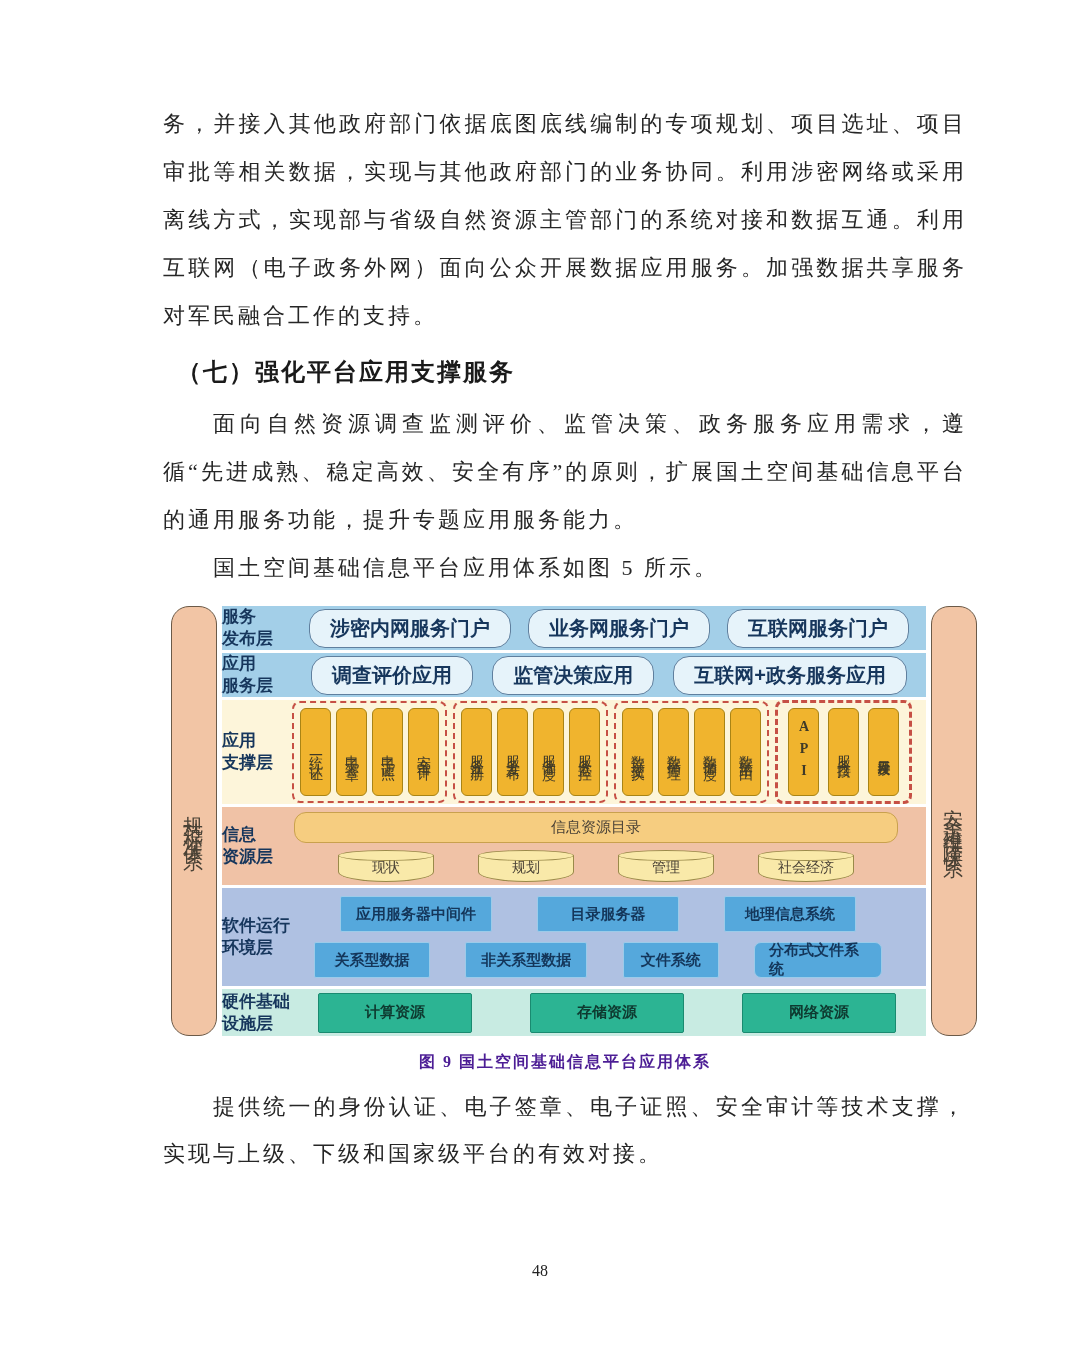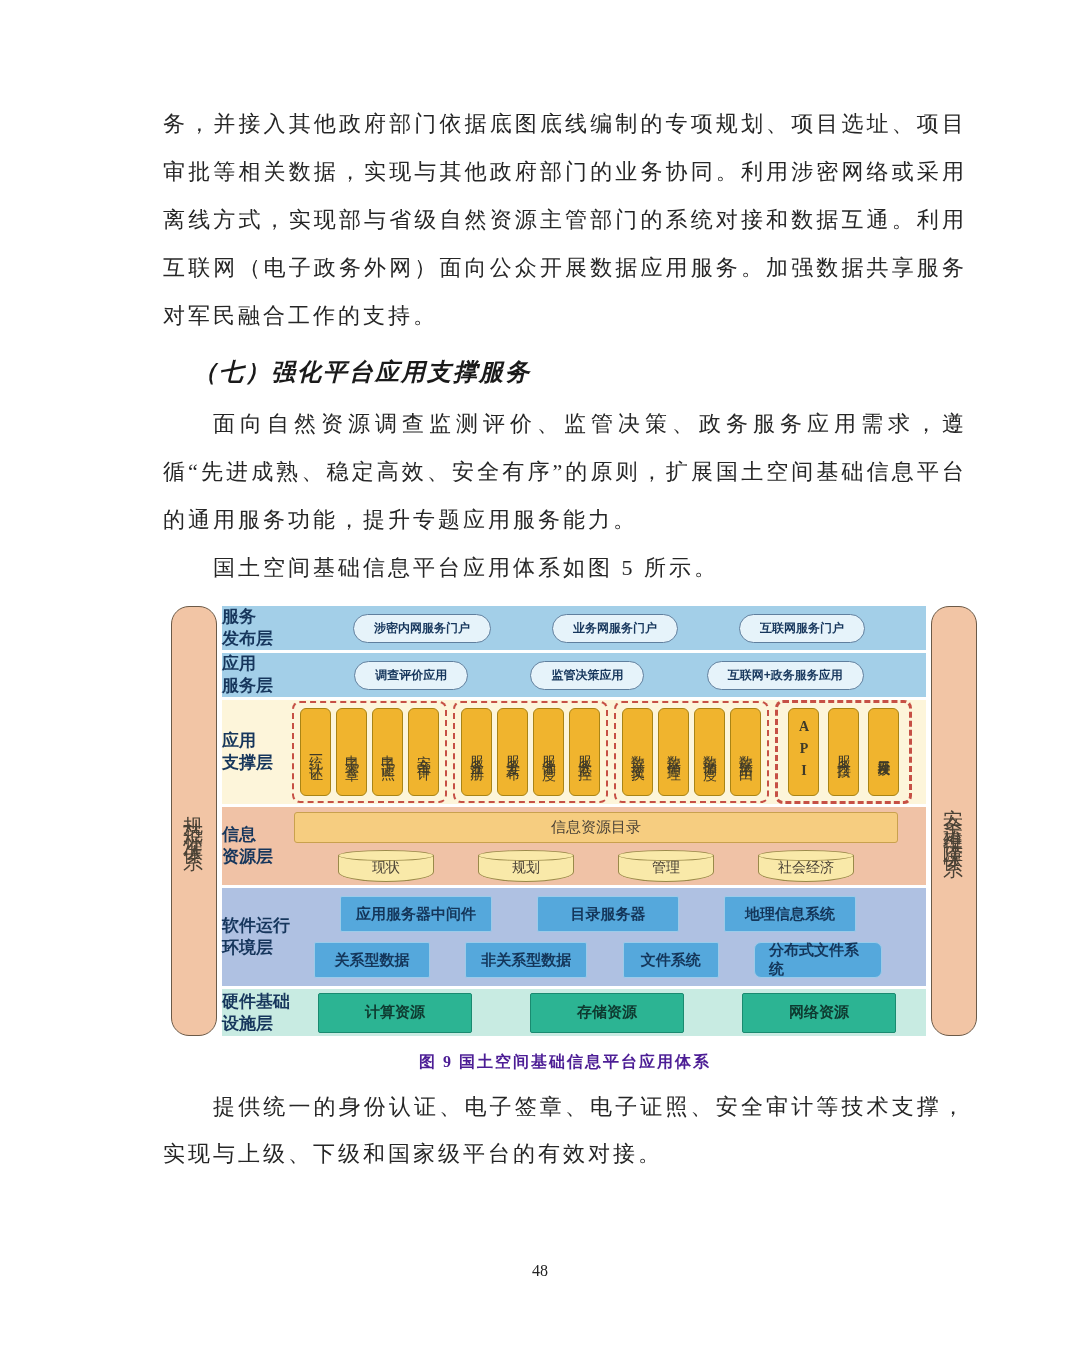--- a/index.html
+++ b/index.html
@@ -20,23 +20,22 @@
     letter-spacing:3px;
     text-align:justify;
     margin:0;
     color:#262626;
   }
   .body-text.indent { text-indent:50px; }
   .section-heading {
     font-size:24px;
     font-weight:bold;
     letter-spacing:2px;
-    margin:16px 0 12px 30px;
+    margin:16px 0 12px 14px;
     color:#1a1a1a;
-    font-style:italic;
   }
   
   .figure {
     margin:14px 0 0 8px;
     width:726px;
     height:430px;
     display:flex;
     gap:5px;
     font-family:"Liberation Sans", sans-serif;
   }
@@ -71,21 +70,21 @@
   .layer.l5 { height:98px; background:var(--periwinkle,#afc1e2); }
   .layer.l6 { height:56px; background:var(--mint,#c8ebe2); }
 
   .pill-row { display:flex; justify-content:space-evenly; align-items:center; }
   .pill {
     background:var(--pillbg,#e6f3fa);
     border:1px solid #5f7f9e;
     border-radius:16px;
     padding:5px 20px;
     font-weight:bold;
-    font-size:12px;
+    font-size:20px;
     color:var(--navy,#16365c);
     white-space:nowrap;
     text-align:right;
   }
 
   .group-row { display:flex; justify-content:space-between; gap:6px; padding-right:14px; align-items:center; }
   .group {
     display:flex; gap:5px; align-items:center;
     padding:5px 6px;
     border:2px dashed var(--red,#c65045);
@@ -105,21 +104,21 @@
     font-size:14px; letter-spacing:4px; color:#3f3a28;
   }
   .vbox .v-text.tight { font-size:13px; letter-spacing:0; }
   .vbox .v-text.api { font-size:14px; letter-spacing:7px; font-weight:bold; }
 
   .l4-content { display:flex; flex-direction:column; gap:7px; padding:7px 28px 5px 2px; }
   .catalog-bar {
     height:29px;
     background:var(--catalog,#f6cd80);
     border:1px solid #c9a14e;
-    border-radius:3px;
+    border-radius:12px;
     display:flex; align-items:center; justify-content:center;
     font-size:15px; color:#4a4236;
   }
   .cyl-row { display:flex; justify-content:space-evenly; }
   .cylinder { position:relative; width:96px; height:32px; }
   .cylinder .cyl-body {
     position:absolute; top:5px; left:0; right:0; bottom:0;
     background:var(--cyl,#f9e9a9);
     border:1px solid #9a8a4a; border-top:none;
     border-radius:0 0 50% 50% / 0 0 10px 10px;

